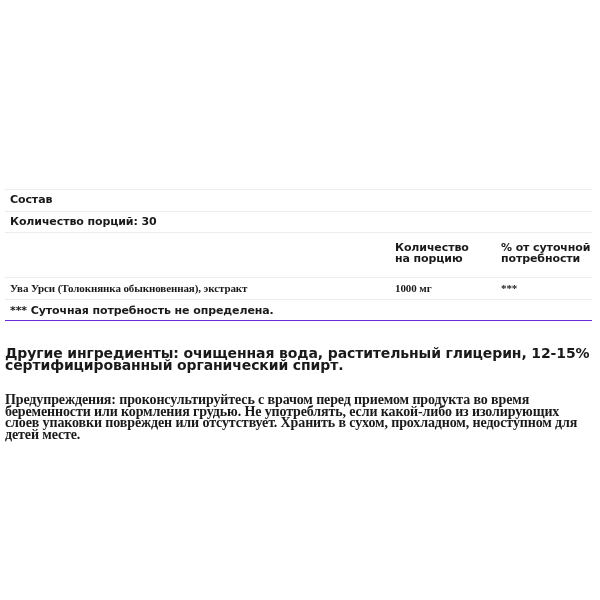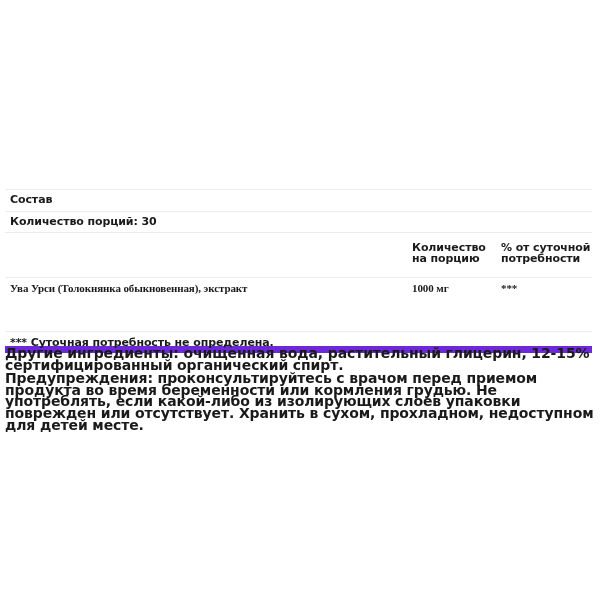--- a/index.html
+++ b/index.html
@@ -4,30 +4,30 @@
 <style>
   html, body { margin:0; padding:0; background:#ffffff; }
   body { width:600px; height:600px; position:relative; overflow:hidden;
          font-family:"DejaVu Sans", "Liberation Sans", sans-serif; color:#1a1a1a; }
   .panel { position:absolute; left:5px; top:189px; width:587px; }
   .row { position:relative; border-top:1px solid #ececec; box-sizing:border-box;
          font-size:11px; font-weight:bold; letter-spacing:-0.1px; }
   .row.simple { height:21.5px; line-height:20px; padding-left:5px; }
   .row.head { height:45px; }
   .row.ing { height:22px; line-height:21px;font-family:Liberation Serif, serif; }
-  .row.note { height:22px; line-height:21px; padding-left:5px; border-bottom:7px solid #6d28d9;margin-top:32px; }
+  .row.note { height:22px; line-height:21px; padding-left:5px; border-bottom:1px solid #6d28d9; }
   .cell { position:absolute; top:0; }
   .c-name { left:5px; }
-  .c-amt { left:407px; width:80px; }
+  .c-amt { left:390px; width:80px; }
   .c-dv { left:496px; width:90px; }
   .head .cell { top:9px; line-height:11px; }
   .para { position:absolute; left:5px; width:590px; font-size:14px; font-weight:bold;
           line-height:11.7px; letter-spacing:-0.12px; }
   .p-other { top:348px; }
-  .p-warn { top:373px; }
+  .p-warn { top:394px;font-family:Liberation Serif, serif; }
 </style>
 </head>
 <body>
 
 <div class="panel">
   <div class="row simple">
     <span>Состав</span>
   </div>
   <div class="row simple">
     <span>Количество порций: 30</span>

